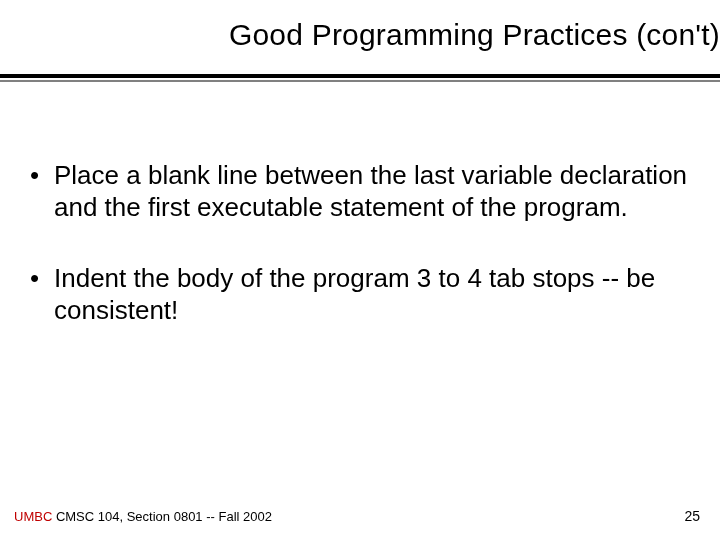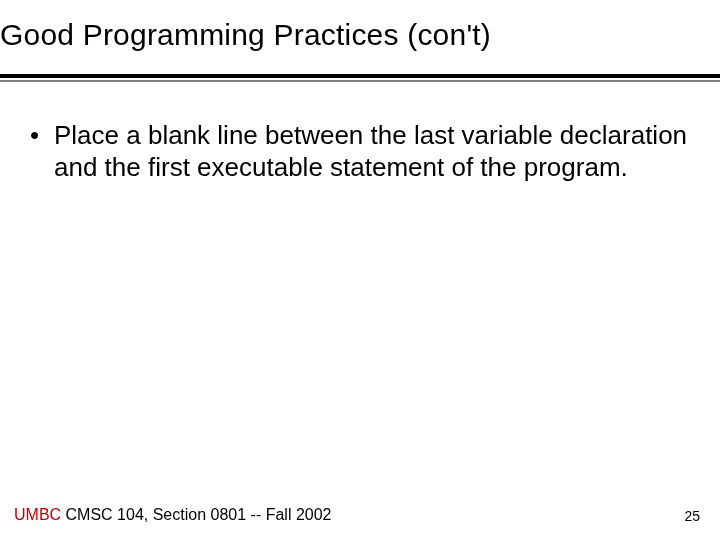--- a/index.html
+++ b/index.html
@@ -1,40 +1,41 @@
 <!DOCTYPE html>
 <html><head>
 <meta charset="utf-8">
 <style>
   * { margin: 0; padding: 0; box-sizing: border-box; }
   html, body { width: 720px; height: 540px; background: #fff; font-family: Arial, Helvetica, sans-serif; color: #000; }
   .slide { position: relative; width: 720px; height: 540px; }
-  .title { position: absolute; top: 18px; left: 0; width: 720px; text-align: left; font-size: 30px; font-weight: 400; letter-spacing: 0.2px; }
+  .title { position: absolute; top: 18px; left: 0; width: 720px; text-align: right; font-size: 30px; font-weight: 400; letter-spacing: 0.2px; }
   .rule { position: absolute; top: 74px; left: 0; width: 720px; }
   .rule .bar1 { height: 4px; background: #000; }
   .rule .bar2 { height: 2px; background: #808080; margin-top: 2px; }
   .body { position: absolute; top: 120px; left: 26px; width: 668px; font-size: 26px; line-height: 1.22; }
   .body ul { list-style: none; }
-  .body li { position: relative; padding-left: 28px; margin-bottom: 2px; }
+  .body li { position: relative; padding-left: 28px; margin-bottom: 2px; margin-top: 40px; }
   .body li::before { content: "•"; position: absolute; left: 4px; top: 0; font-size: 26px; }
-  .footer-left { position: absolute; bottom: 16px; left: 14px; font-size: 16px; }
+  .footer-left { position: absolute; bottom: 16px; left: 14px; font-size: 13px; }
   .footer-left .umbc { color: #c00000; }
   .footer-right { position: absolute; bottom: 16px; right: 20px; font-size: 14px; }
 </style>
 </head>
 <body>
 
 <div class="slide">
   <div class="title">Good Programming Practices (con't)</div>
   <div class="rule">
     <div class="bar1"></div>
     <div class="bar2"></div>
   </div>
   <div class="body">
     <ul>
       <li><span>Place a blank line between the last variable declaration and the first executable statement of the program.</span></li>
+      <li><span>Indent the body of the program 3 to 4 tab stops -- be consistent!</span></li>
     </ul>
   </div>
   <div class="footer-left">
     <span class="umbc">UMBC</span><span> CMSC 104, Section 0801 -- Fall 2002</span>
   </div>
   <div class="footer-right">25</div>
 </div>
 
 </body></html>

